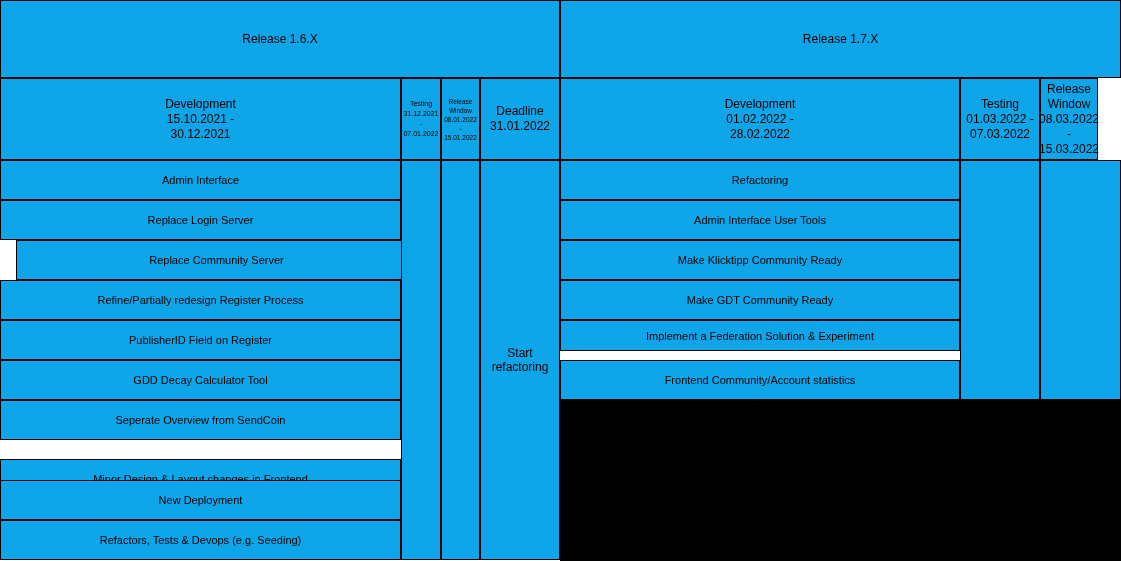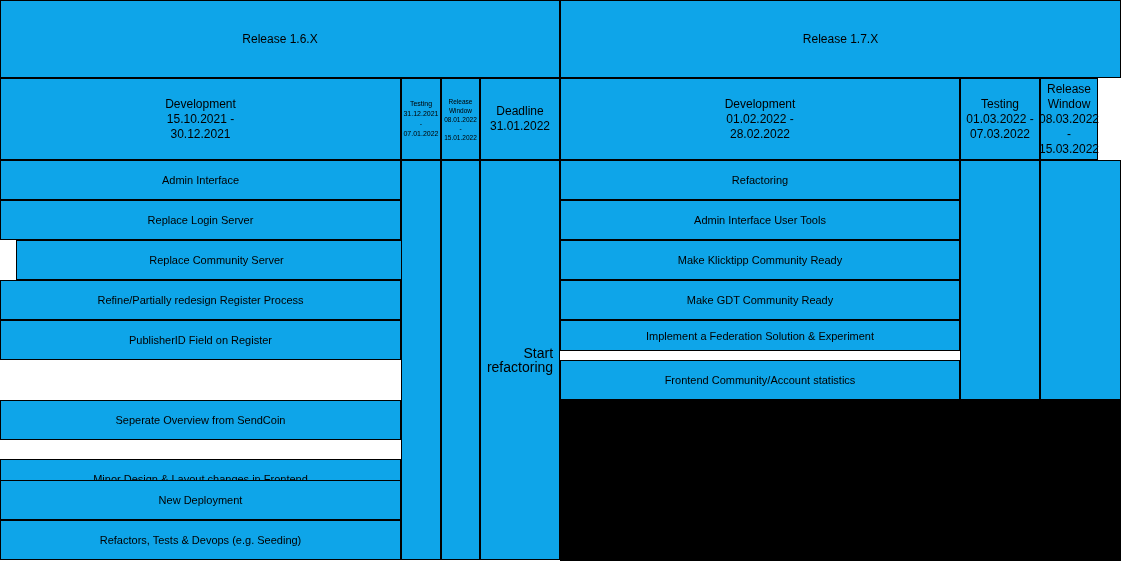--- a/index.html
+++ b/index.html
@@ -20,21 +20,21 @@
     display: flex;
     align-items: center;
     justify-content: center;
     text-align: center;
     color: #000000;
   }
   .pre { white-space: pre-line; }
   .title { font-size: 12px; }
   .hdr { font-size: 12px; line-height: 15px; }
   .task { font-size: 11px; }
-  .note { font-size: 14px; line-height: 14px; text-align: right; }
+  .note { font-size: 12px; line-height: 14px; }
   .tiny { font-size: 7px; line-height: 10px; }
   .tinier { font-size: 6.5px; line-height: 9px; }
   .redacted { background: #000000; border: 1px solid #000000; }
 </style>
 </head>
 <body>
 
 <div class="canvas">
 
   <div class="cell title" style="left:0; top:0; width:560px; height:78px;">Release 1.6.X</div>
@@ -52,20 +52,21 @@
 -
 15.01.2022</div>
   <div class="cell hdr pre" style="left:480px; top:78px; width:80px; height:82px;">Deadline
 31.01.2022</div>
 
   <div class="cell task" style="left:0; top:160px; width:401px; height:40px;">Admin Interface</div>
   <div class="cell task" style="left:0; top:200px; width:401px; height:40px;">Replace Login Server</div>
   <div class="cell task" style="left:16px; top:240px; width:401px; height:40px;">Replace Community Server</div>
   <div class="cell task" style="left:0; top:280px; width:401px; height:40px;">Refine/Partially redesign Register Process</div>
   <div class="cell task" style="left:0; top:320px; width:401px; height:40px;">PublisherID Field on Register</div>
+  <div class="cell task" style="left:0; top:360px; width:401px; height:40px;">GDD Decay Calculator Tool</div>
   <div class="cell task" style="left:0; top:400px; width:401px; height:40px;">Seperate Overview from SendCoin</div>
   <div class="cell task" style="left:0; top:459px; width:401px; height:40px;">Minor Design &amp; Layout changes in Frontend</div>
   <div class="cell task" style="left:0; top:480px; width:401px; height:40px;">New Deployment</div>
   <div class="cell task" style="left:0; top:520px; width:401px; height:40px;">Refactors, Tests &amp; Devops (e.g. Seeding)</div>
 
   <div class="cell" style="left:401px; top:160px; width:40px; height:400px;"></div>
   <div class="cell" style="left:441px; top:160px; width:39px; height:400px;"></div>
   <div class="cell note pre" style="left:480px; top:160px; width:80px; height:400px;">Start
 refactoring</div>
 

